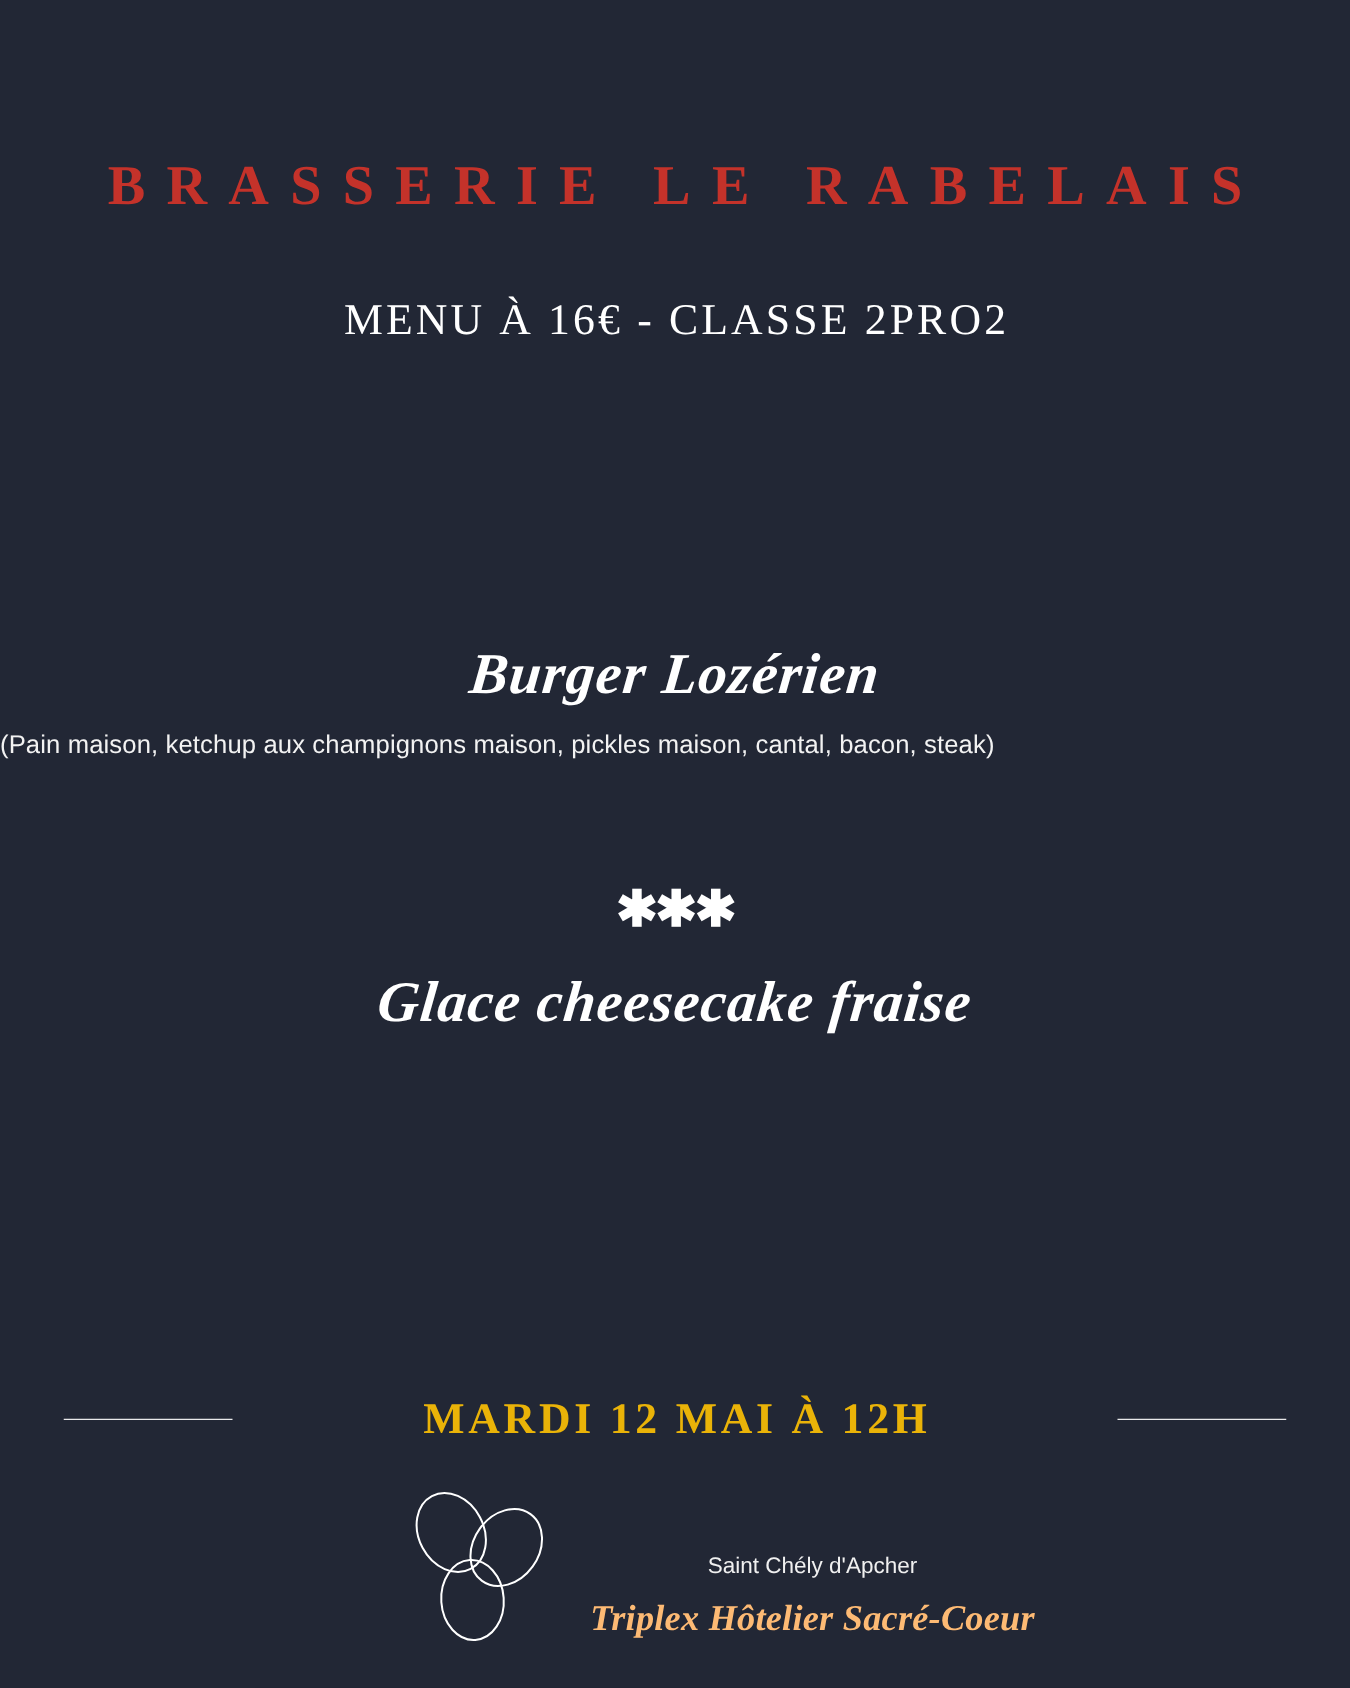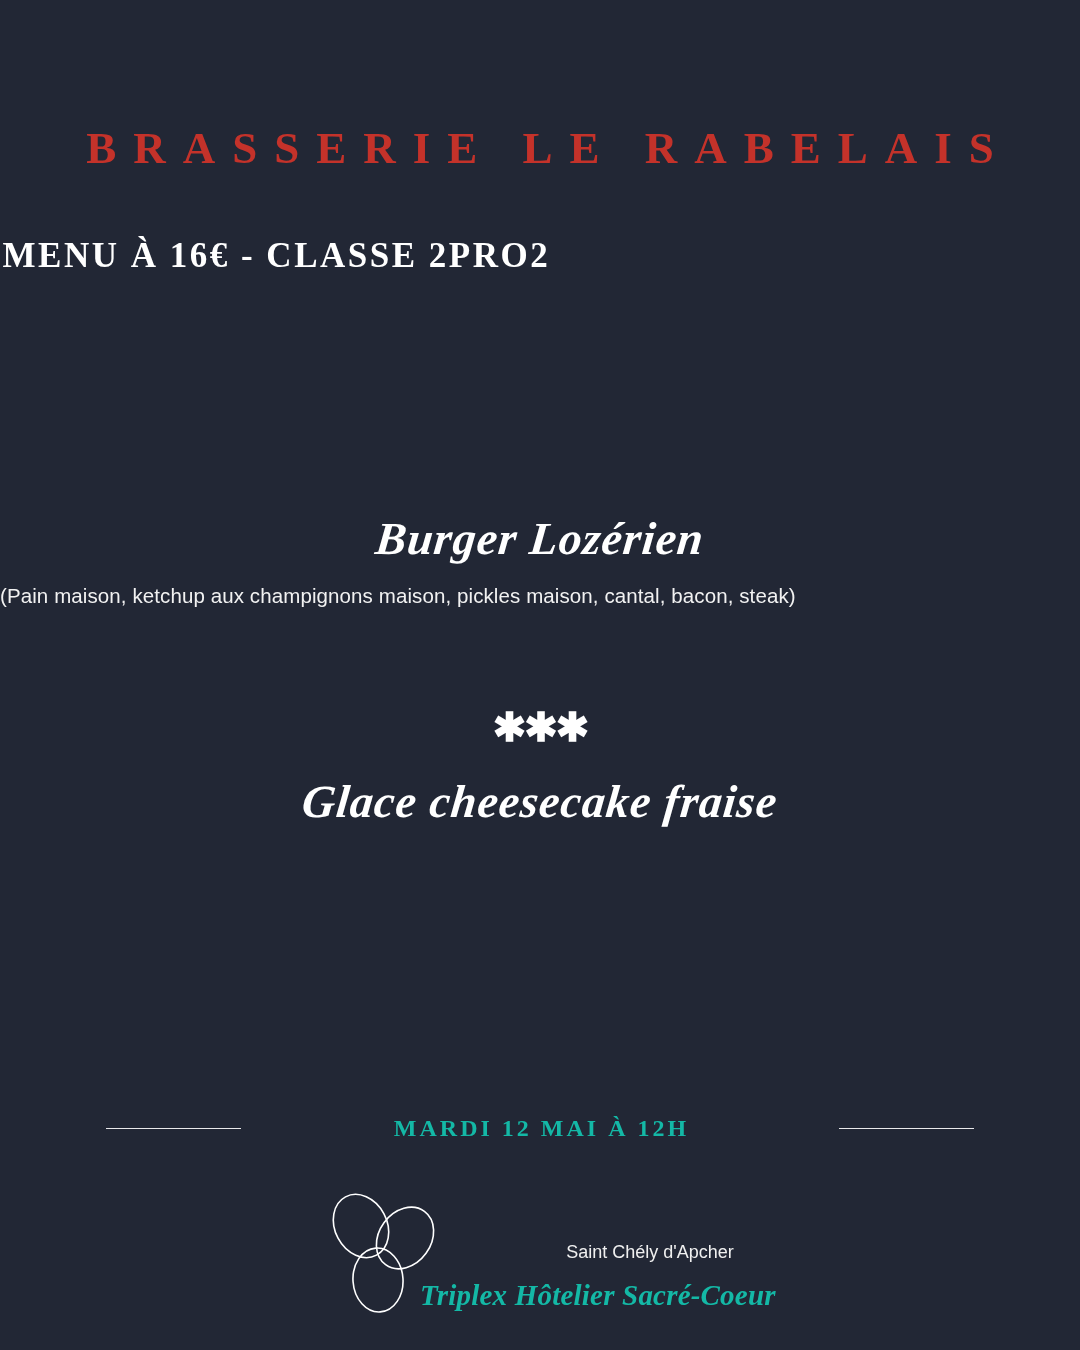--- a/index.html
+++ b/index.html
@@ -38,23 +38,23 @@
     color: #c4322a;
     white-space: nowrap;
     margin-top: 44px;
   }
 
   .menu-title {
     position: absolute;
     top: 236px;
     left: 0;
     width: 1080px;
-    text-align: left;
-    font-family: "Liberation Serif", serif;
-    font-weight: bold;
+    text-align: center;
+    font-family: "Liberation Serif", serif;
+    font-weight: normal;
     font-size: 35px;
     letter-spacing: 2.5px;
     text-indent: 2.5px;
     color: #ffffff;
   }
 
   
   .dish-main {
     position: absolute;
     top: 512px;
@@ -127,24 +127,24 @@
     width: 135px;
     opacity: 0.9;
   }
 
   .rule.left { margin-right: 150px; margin-left: 50px; }
   .rule.right { margin-left: 150px; margin-right: 50px; }
 
   .date-text {
     font-family: "Liberation Serif", serif;
     font-weight: bold;
-    font-size: 24px;
+    font-size: 35px;
     letter-spacing: 3px;
     text-indent: 3px;
-    color: #14b8a6;
+    color: #eab308;
     white-space: nowrap;
   }
 
   
   .footer {
     position: absolute;
     top: 1185px;
     left: 0;
     width: 960px;
     height: 165px;
@@ -167,26 +167,26 @@
     font-family: "Liberation Sans", sans-serif;
     font-size: 18px;
     color: #f0f0f0;
   }
 
   .footer-school {
     position: absolute;
     left: 420px;
     top: 94px;
     width: 460px;
-    text-align: left;
+    text-align: center;
     font-family: "Liberation Serif", serif;
     font-style: italic;
     font-weight: bold;
     font-size: 29px;
-    color: #14b8a6;
+    color: #fdba74;
     letter-spacing: 0.2px;
   }
 </style>
 </head>
 <body>
 
 <div class="poster">
 
   <div class="brand">BRASSERIE LE RABELAIS</div>
 

